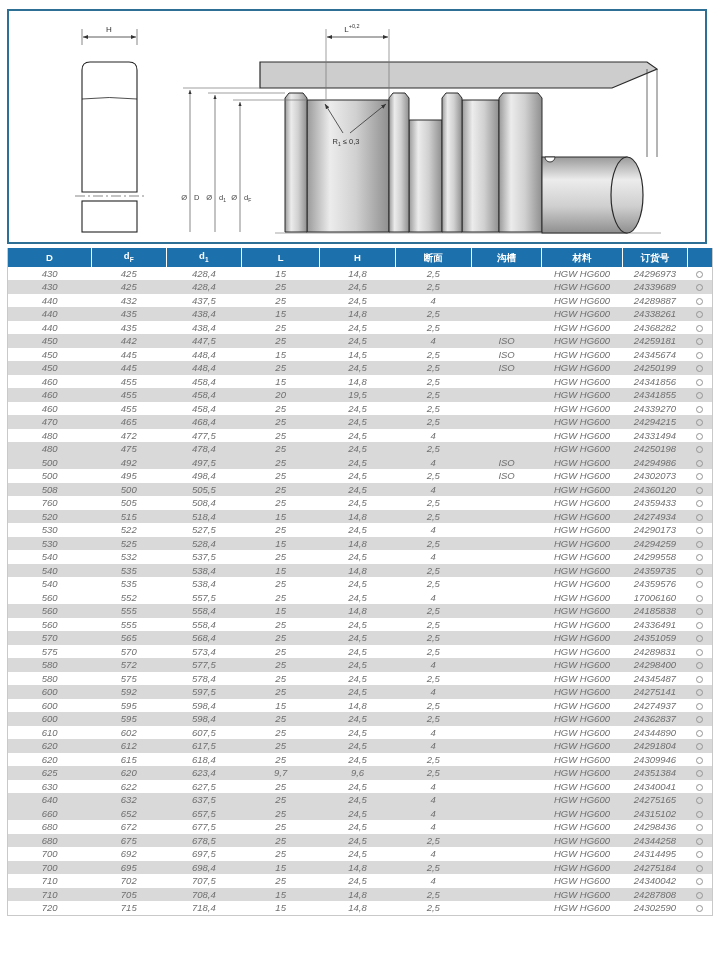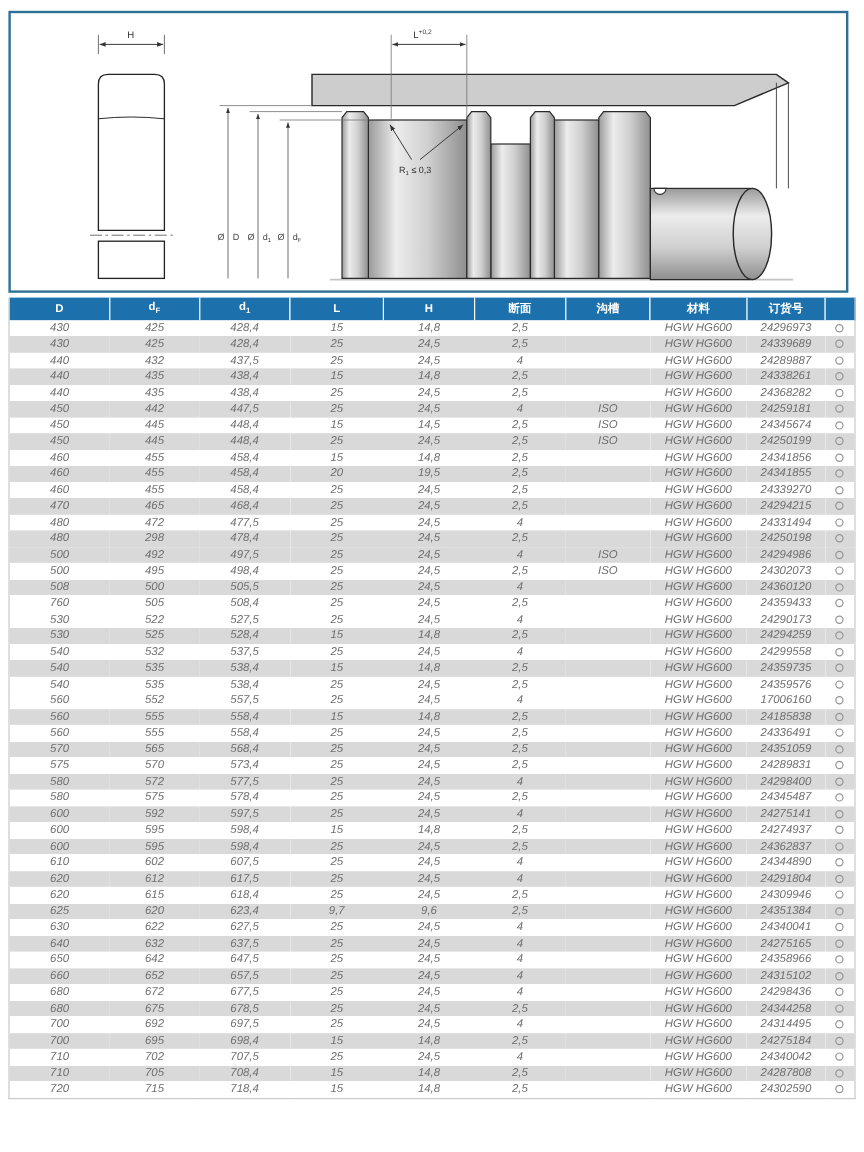--- a/index.html
+++ b/index.html
@@ -321,21 +321,21 @@
           <td>25</td>
           <td>24,5</td>
           <td>4</td>
           <td></td>
           <td>HGW HG600</td>
           <td>24331494</td>
           <td><span class="circ"></span></td>
         </tr>
         <tr class="alt">
           <td>480</td>
-          <td>298</td>
+          <td>475</td>
           <td>478,4</td>
           <td>25</td>
           <td>24,5</td>
           <td>2,5</td>
           <td></td>
           <td>HGW HG600</td>
           <td>24250198</td>
           <td><span class="circ"></span></td>
         </tr>
         <tr class="alt">
@@ -377,20 +377,32 @@
         <tr>
           <td>760</td>
           <td>505</td>
           <td>508,4</td>
           <td>25</td>
           <td>24,5</td>
           <td>2,5</td>
           <td></td>
           <td>HGW HG600</td>
           <td>24359433</td>
+          <td><span class="circ"></span></td>
+        </tr>
+        <tr class="alt">
+          <td>520</td>
+          <td>515</td>
+          <td>518,4</td>
+          <td>15</td>
+          <td>14,8</td>
+          <td>2,5</td>
+          <td></td>
+          <td>HGW HG600</td>
+          <td>24274934</td>
           <td><span class="circ"></span></td>
         </tr>
         <tr>
           <td>530</td>
           <td>522</td>
           <td>527,5</td>
           <td>25</td>
           <td>24,5</td>
           <td>4</td>
           <td></td>
@@ -631,32 +643,20 @@
           <td>632</td>
           <td>637,5</td>
           <td>25</td>
           <td>24,5</td>
           <td>4</td>
           <td></td>
           <td>HGW HG600</td>
           <td>24275165</td>
           <td><span class="circ"></span></td>
         </tr>
-        <tr>
-          <td>650</td>
-          <td>642</td>
-          <td>647,5</td>
-          <td>25</td>
-          <td>24,5</td>
-          <td>4</td>
-          <td></td>
-          <td>HGW HG600</td>
-          <td>24358966</td>
-          <td><span class="circ"></span></td>
-        </tr>
         <tr class="alt">
           <td>660</td>
           <td>652</td>
           <td>657,5</td>
           <td>25</td>
           <td>24,5</td>
           <td>4</td>
           <td></td>
           <td>HGW HG600</td>
           <td>24315102</td>

